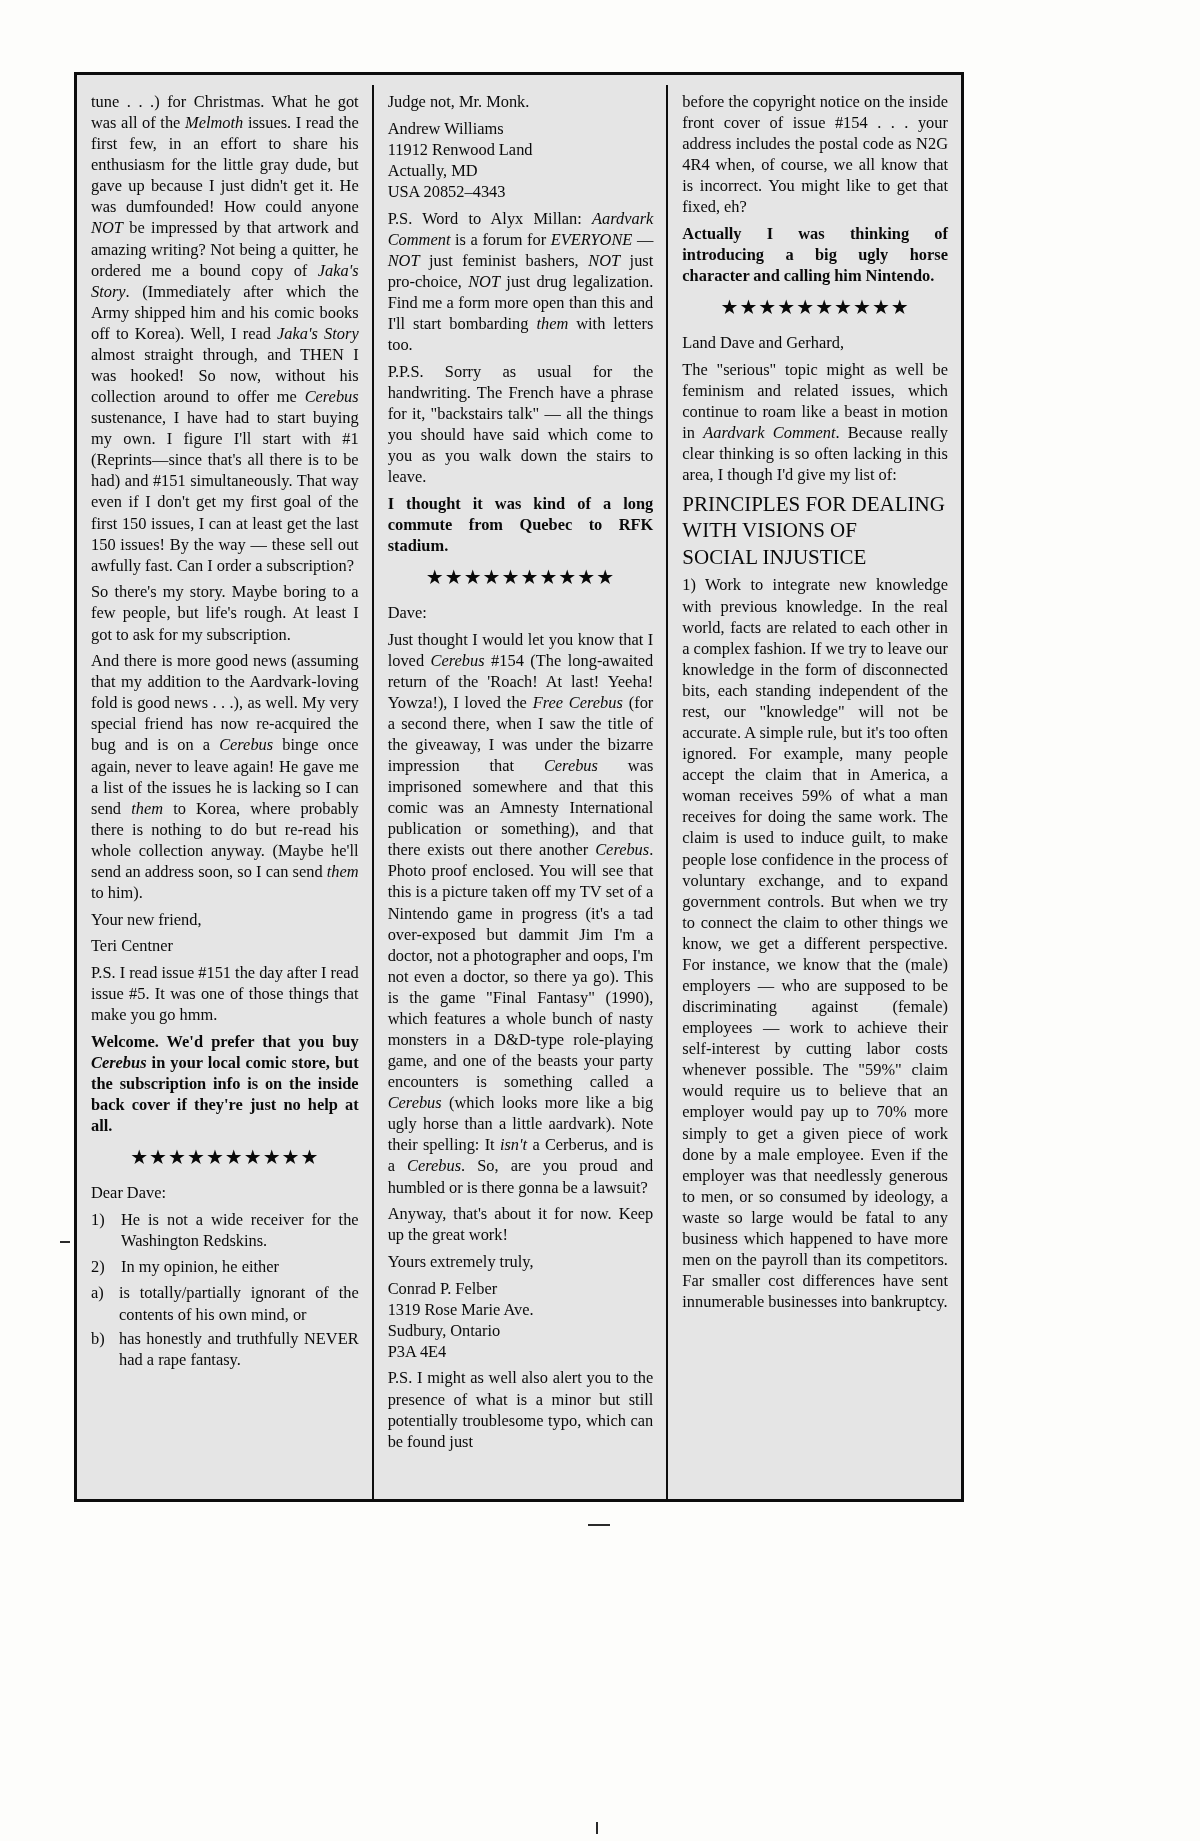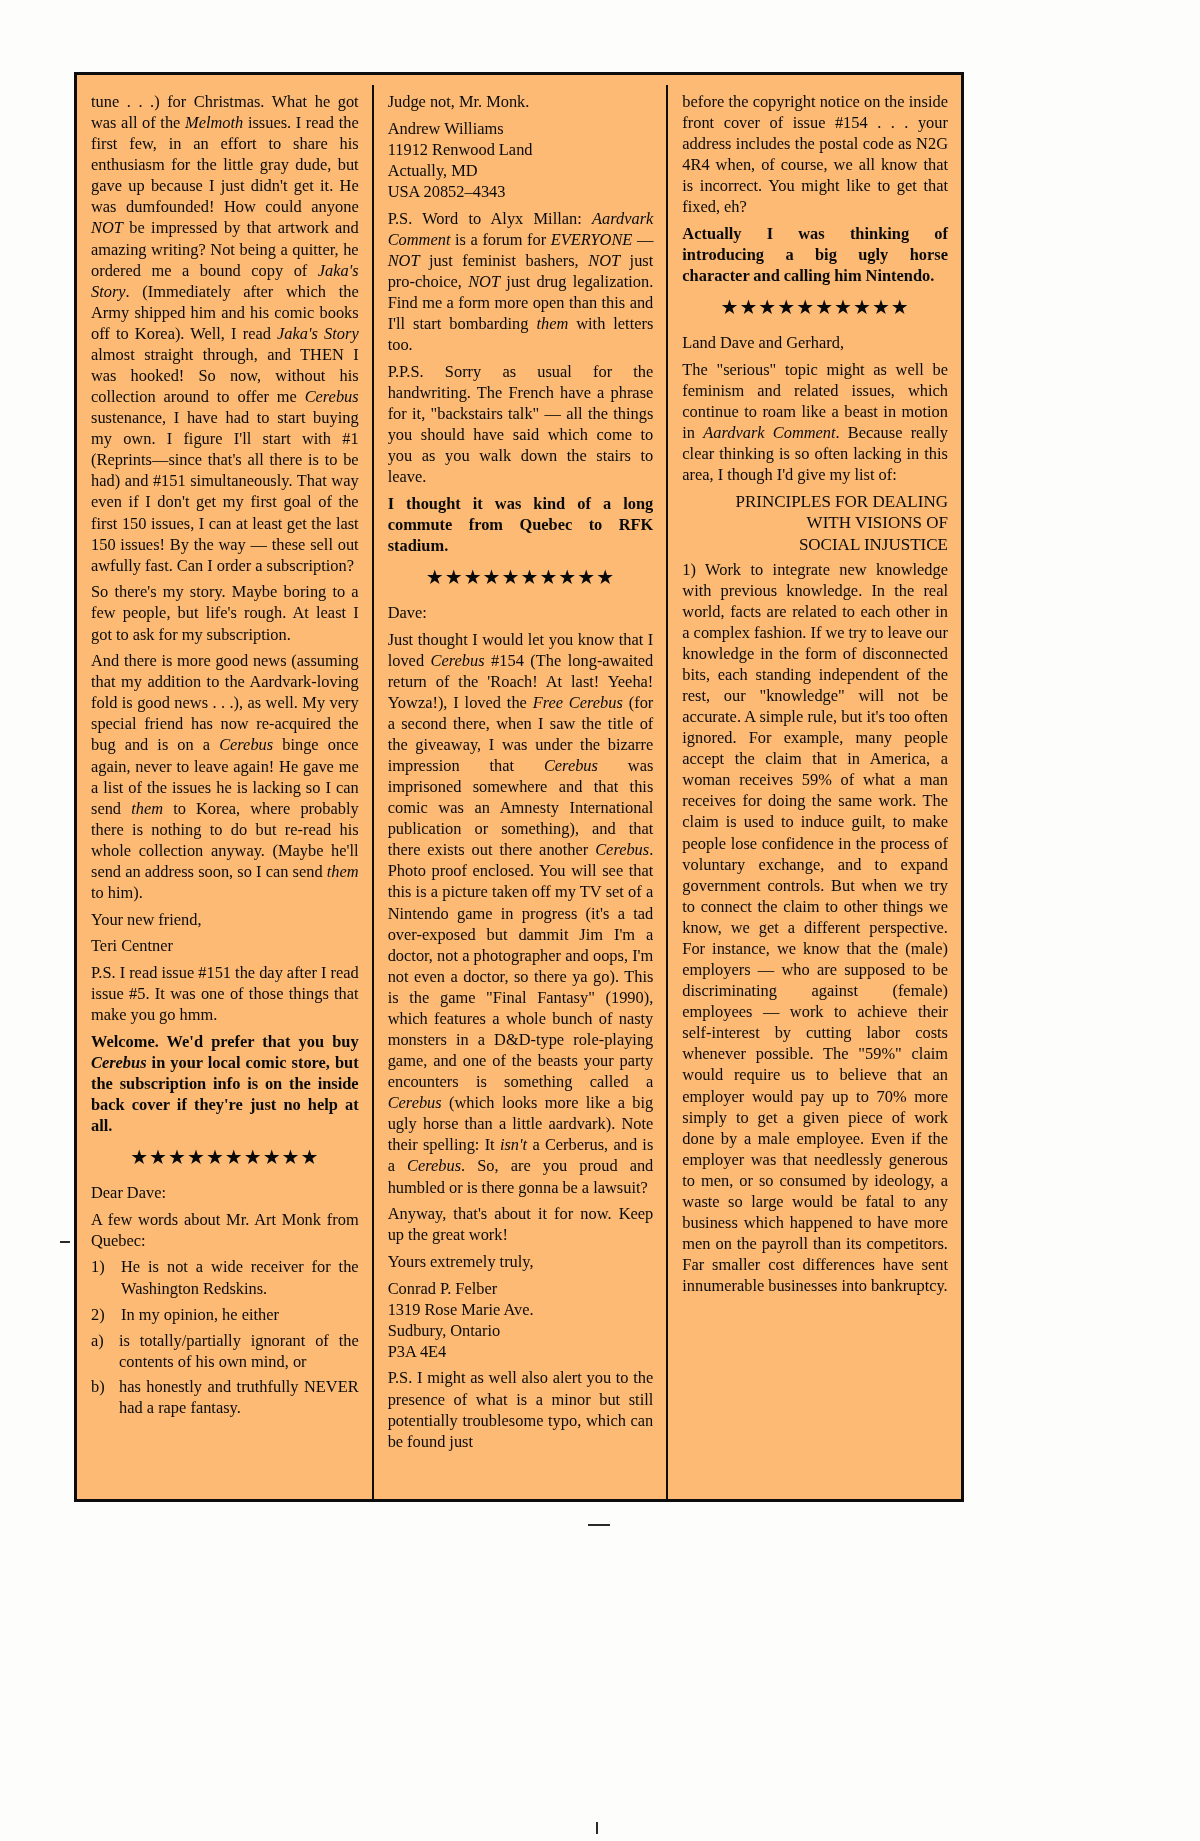--- a/index.html
+++ b/index.html
@@ -8,21 +8,21 @@
     font-family:"Liberation Serif","DejaVu Serif",serif;
     color:#0a0a0a;
     position:relative;
     overflow:hidden;
   }
   .page{
     position:absolute;
     left:74px;top:72px;
     width:890px;height:1430px;
     border:3px solid #0d0d0d;
-    background:#fdba74;
+    background:#e5e5e5;
     box-sizing:border-box;
     padding:10px 0 0 0;
   }
   .cols{
     display:flex;
     height:100%;
     box-sizing:border-box;
   }
   .col{
     width:33.333%;
@@ -45,22 +45,22 @@
   p.bold{ font-weight:bold; }
   i{ font-style:italic; }
   .stars{
     text-align:center;
     font-size:20px;
     letter-spacing:1px;
     margin:0.55em 0 0.75em 0;
     line-height:1;
   }
   .heading{
-    text-align:right;
-    font-size:17px;
+    text-align:left;
+    font-size:21px;
     line-height:1.26;
     margin:0.2em 0 0.2em 0;
   }
   ol.num{
     margin:0 0 0 0;
     padding:0;
     list-style:none;
   }
   ol.num > li{
     position:relative;
@@ -114,21 +114,20 @@
       <p><span>So there's my story. Maybe boring to a few people, but life's rough. At least I got to ask for my subscription.</span></p>
       <p><span>And there is more good news (assuming that my addition to the Aardvark-loving fold is good news . . .), as well. My very special friend has now re-acquired the bug and is on a <i>Cerebus</i> binge once again, never to leave again! He gave me a list of the issues he is lacking so I can send <i>them</i> to Korea, where probably there is nothing to do but re-read his whole collection anyway. (Maybe he'll send an address soon, so I can send <i>them</i> to him).</span></p>
       <p class="addr"><span>Your new friend,</span></p>
       <p class="addr"><span>Teri Centner</span></p>
       <p><span>P.S. I read issue #151 the day after I read issue #5. It was one of those things that make you go hmm.</span></p>
       <p class="bold"><span>Welcome. We'd prefer that you buy <i>Cerebus</i> in your local comic store, but the subscription info is on the inside back cover if they're just no help at all.</span></p>
 
       <div class="stars"><span>★★★★★★★★★★</span></div>
 
       <p class="addr"><span>Dear Dave:</span></p>
-      <p><span>A few words about Mr. Art Monk from Quebec:</span></p>
 
       <ol class="num">
         <li><span class="mk">1)</span><span>He is not a wide receiver for the Washington Redskins.</span></li>
         <li><span class="mk">2)</span><span>In my opinion, he either</span></li>
       </ol>
 
       <ol class="alpha sublist">
         <li><span class="mk">a)</span><span>is totally/partially ignorant of the contents of his own mind, or</span></li>
         <li><span class="mk">b)</span><span>has honestly and truthfully NEVER had a rape fantasy.</span></li>
       </ol>

